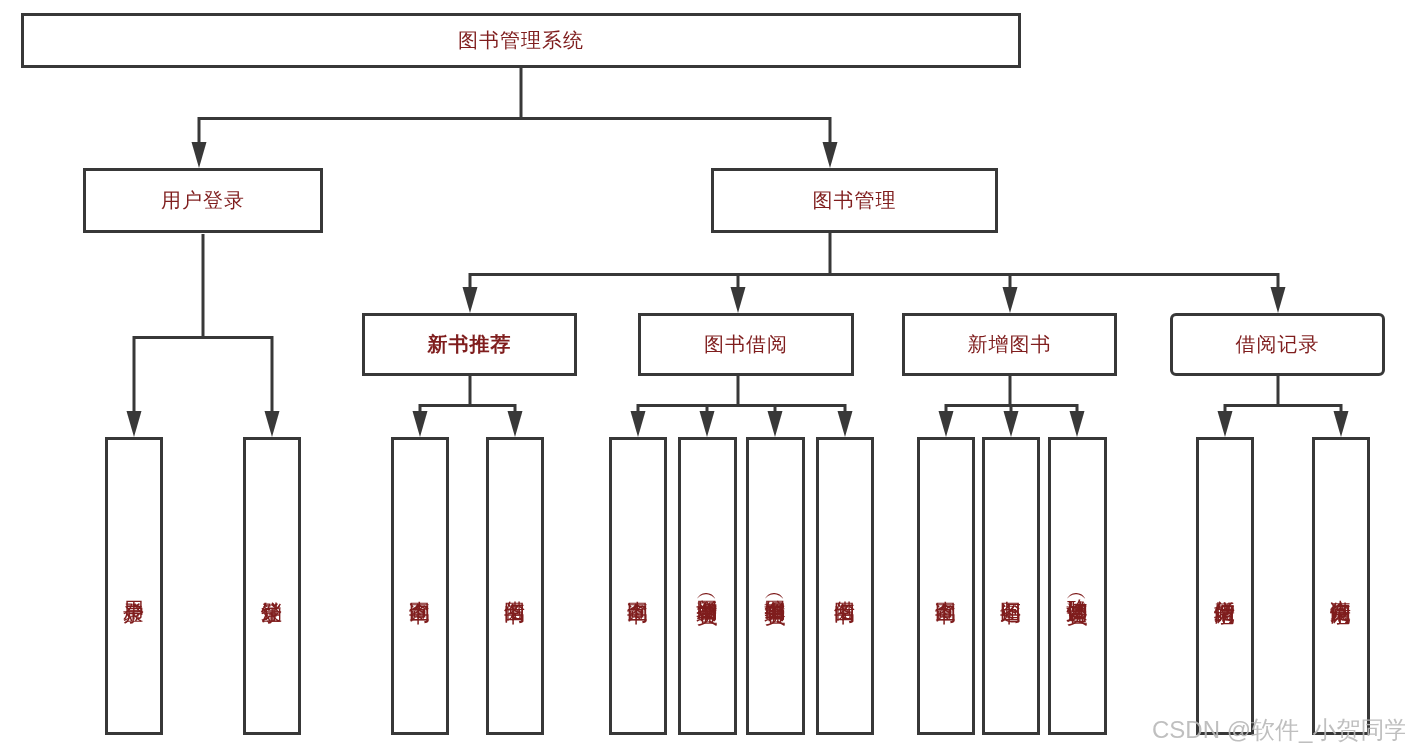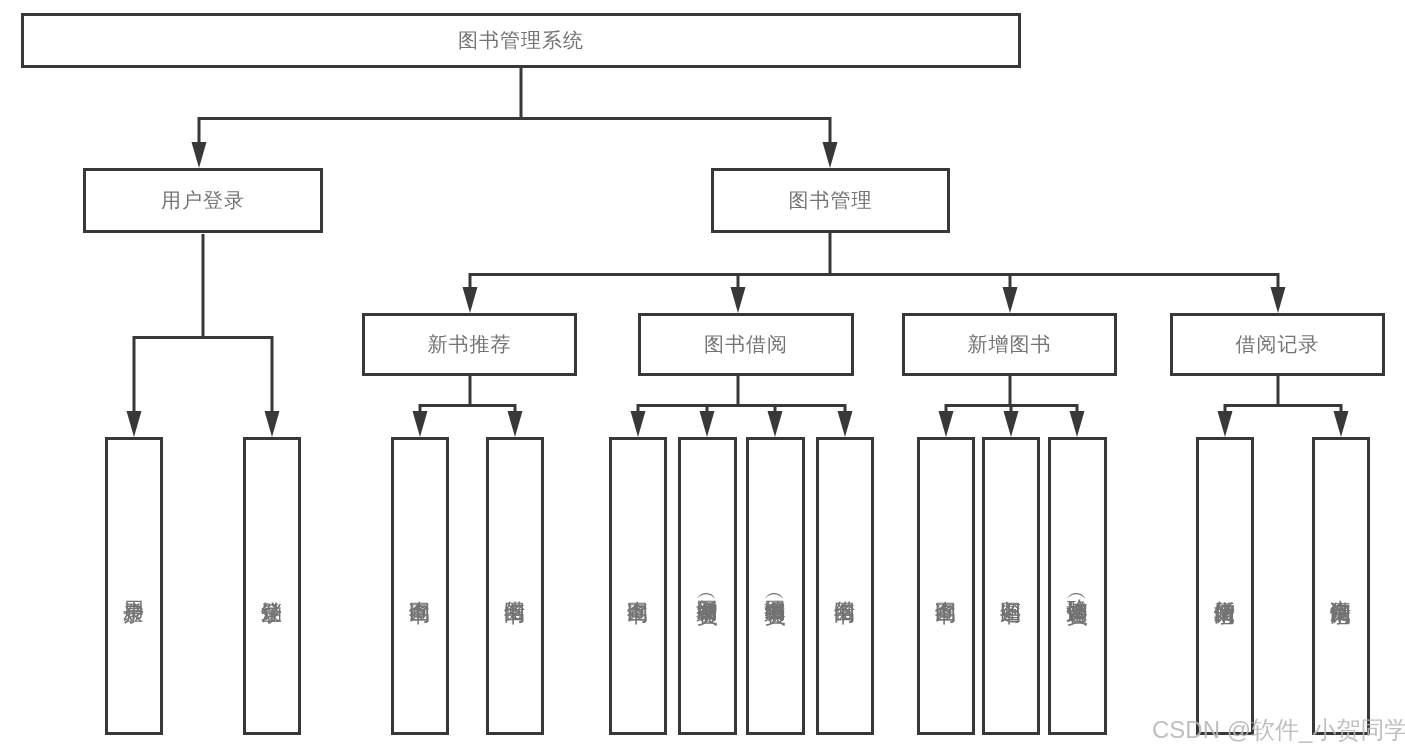--- a/index.html
+++ b/index.html
@@ -27,21 +27,21 @@
     position: absolute;
     box-sizing: border-box;
     background: #ffffff;
     border: 3px solid #383838;
     display: flex;
     align-items: center;
     justify-content: center;
     z-index: 2;
   }
   .node .lbl {
-    color: #737373;
+    color: #7f1d1d;
     font-size: 20px;
     letter-spacing: 1px;
     white-space: nowrap;
   }
   .leaf {
     top: 437px;
     width: 58px;
     height: 298px;
   }
   .leaf .lbl {
@@ -122,34 +122,34 @@
     </g>
   </svg>
 
   <div class="node" style="left:21px; top:13px; width:1000px; height:55px;">
     <span class="lbl">图书管理系统</span>
   </div>
 
   <div class="node" style="left:83px; top:168px; width:240px; height:65px;">
     <span class="lbl">用户登录</span>
   </div>
-  <div class="node" style="left:711px; top:168px; width:239px; height:65px;">
+  <div class="node" style="left:711px; top:168px; width:287px; height:65px;">
     <span class="lbl">图书管理</span>
   </div>
 
-  <div class="node" style="left:362px; top:313px; width:215px; height:63px;">
+  <div class="node" style="left:362px; top:313px; width:215px; height:63px;font-weight:bold;">
     <span class="lbl">新书推荐</span>
   </div>
   <div class="node" style="left:630px; top:313px; width:216px; height:63px;margin-left:8px;">
     <span class="lbl">图书借阅</span>
   </div>
   <div class="node" style="left:902px; top:313px; width:215px; height:63px;">
     <span class="lbl">新增图书</span>
   </div>
-  <div class="node" style="left:1170px; top:313px; width:215px; height:63px;">
+  <div class="node" style="left:1170px; top:313px; width:215px; height:63px;border-radius:6px;">
     <span class="lbl">借阅记录</span>
   </div>
 
   <div class="node leaf" style="left:105px;">
     <span class="lbl ls4">用户登录</span>
   </div>
   <div class="node leaf" style="left:243px;">
     <span class="lbl ls4">注销登录</span>
   </div>
 

